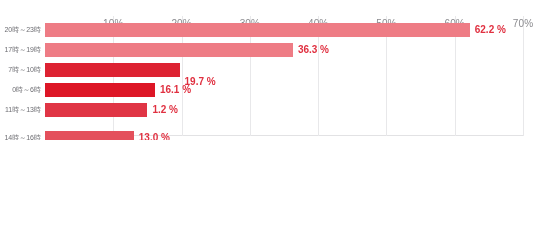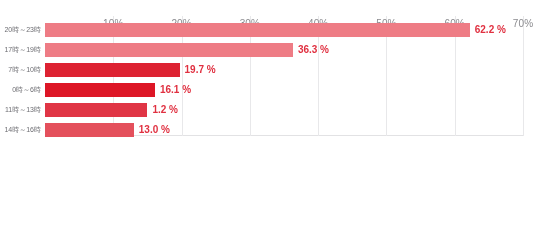--- a/index.html
+++ b/index.html
@@ -126,33 +126,33 @@
           <div class="bar-value" style="left: 424.737px; color: rgb(224, 48, 64);">62.2 %</div>
         </div>
         <div class="row" style="top: 24px;">
           <div class="row-label">17時～19時</div>
           <div class="bar" style="width: 247.877px; background: rgb(238, 124, 133);"></div>
           <div class="bar-value" style="left: 247.877px; color: rgb(224, 48, 64); text-align: center;">36.3 %</div>
         </div>
         <div class="row" style="top: 44px;">
           <div class="row-label">7時～10時</div>
           <div class="bar" style="width: 134.523px; background: rgb(221, 34, 50);"></div>
-          <div class="bar-value" style="left: 134.523px; color: rgb(224, 48, 64);">19.7 %</div>
+          <div class="bar-value" style="left: 134.523px; color: rgb(224, 48, 64); margin-top: 12px;">19.7 %</div>
         </div>
         <div class="row" style="top: 64px; padding-left: 33px;">
           <div class="row-label">0時～6時</div>
           <div class="bar" style="width: 109.94px; background: rgb(221, 22, 38);"></div>
           <div class="bar-value" style="left: 109.94px; color: rgb(224, 48, 64);">16.1 %</div>
         </div>
         <div class="row" style="top: 84px;">
           <div class="row-label">11時～13時</div>
           <div class="bar" style="width: 102.429px; background: rgb(224, 53, 69);"></div>
           <div class="bar-value" style="left: 102.429px; color: rgb(224, 48, 64);">1.2 %</div>
         </div>
-        <div class="row" style="top: 104px;">
+        <div class="row" style="top: 112px;">
           <div class="row-label">14時～16時</div>
           <div class="bar" style="width: 88.7714px; background: rgb(228, 80, 92);"></div>
           <div class="bar-value" style="left: 88.7714px; color: rgb(224, 48, 64);">13.0 %</div>
         </div>
       </div>
   </div>
 
 </div>
 
 </body></html>

